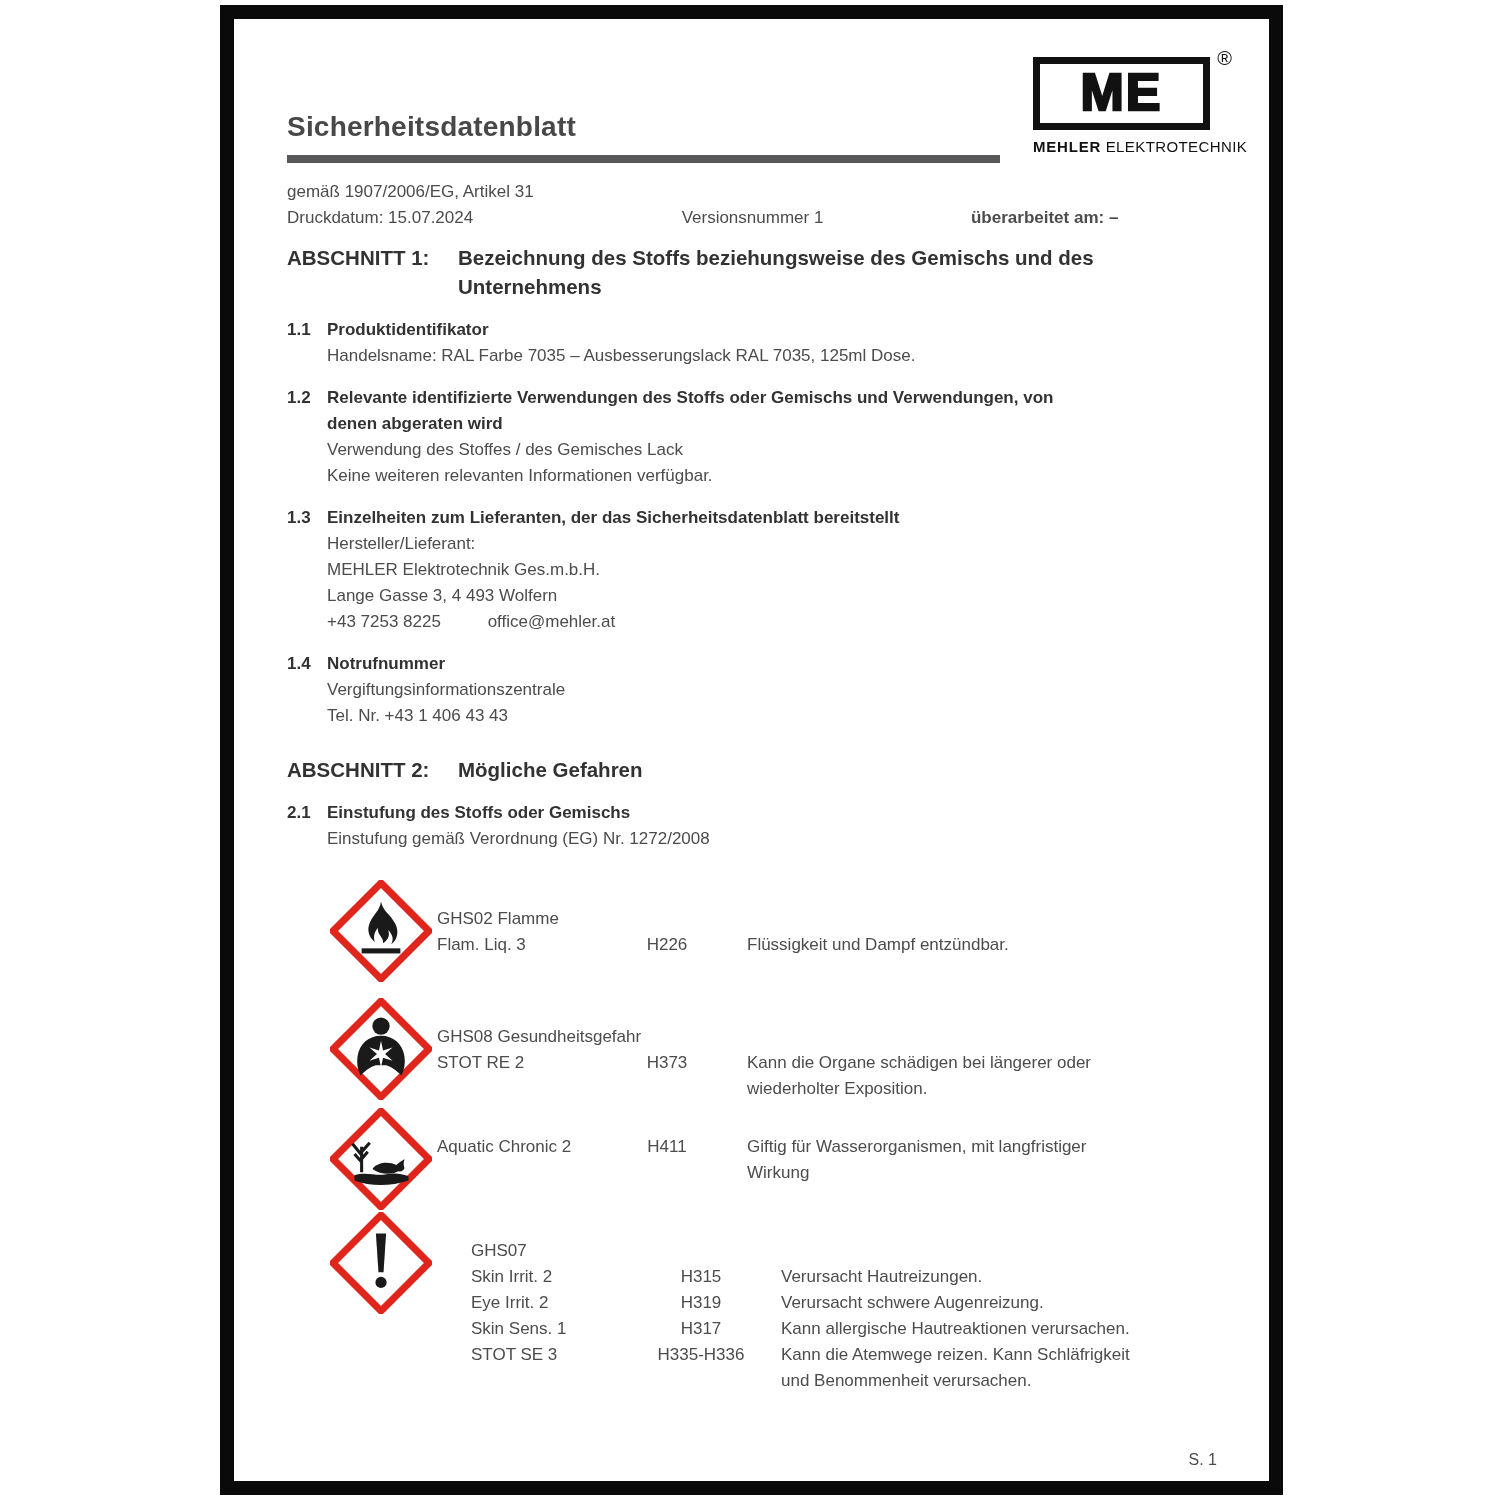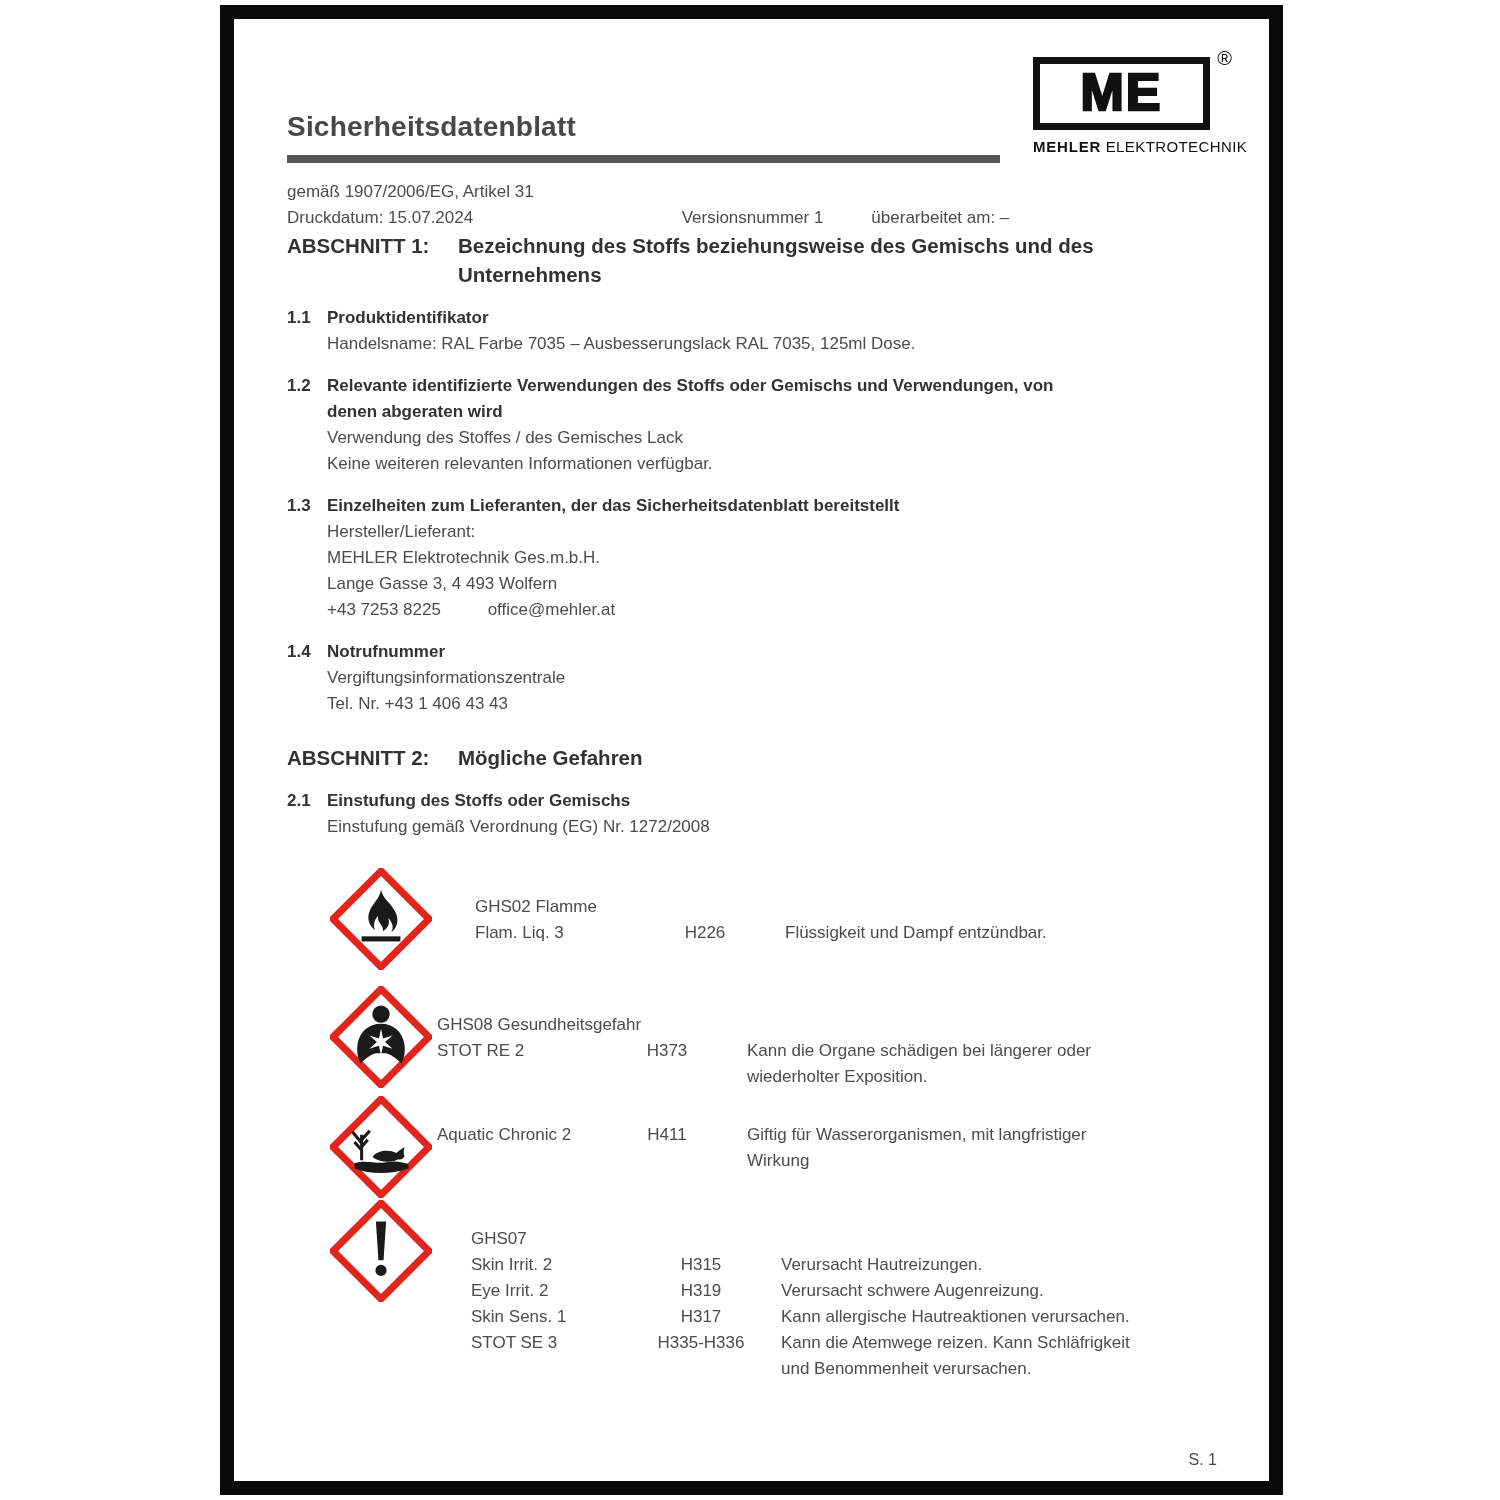--- a/index.html
+++ b/index.html
@@ -15,36 +15,36 @@
   .logo { position:absolute; left:799px; top:38px; width:210px; }
   .logo-boxwrap { position:relative; width:177px; }
   .logo-box { width:177px; height:73px; border:7px solid #111; display:flex; align-items:center; justify-content:center; }
   .logo-me { font-size:52px; font-weight:bold; color:#111; letter-spacing:2px;
              -webkit-text-stroke:2.5px #111; line-height:1; padding-bottom:4px; }
   .logo-reg { position:absolute; right:-22px; top:-10px; font-size:20px; color:#111; }
   .logo-sub { margin-top:8px; font-size:15px; color:#111; letter-spacing:.4px; white-space:nowrap; }
   .logo-sub b { letter-spacing:.8px; }
   .meta-reg { margin-top:16px; font-size:17px; line-height:26px; color:#4c4c4c; }
   .meta-row { display:grid; grid-template-columns:1fr auto 1fr; font-size:17px; line-height:26px; color:#4c4c4c;gap:48px; }
-  .meta-row .right { text-align:left; }
+  .meta-row .right { text-align:center;font-weight:bold; }
 
   
   .sec-head { display:flex; margin-top:16px; font-size:20.5px; font-weight:bold; color:#323232; line-height:29px; }
   .sec-label { width:171px; flex:0 0 171px; }
   .pre { white-space:pre-line; }
 
   
   .sub { margin-top:16px; }
   .sub-head { display:flex; font-size:17px; font-weight:bold; color:#323232; line-height:26px; }
   .sub-num { width:40px; flex:0 0 40px; }
   .sub-body { margin-left:40px; font-size:17px; line-height:26px; color:#4c4c4c; }
 
   
   .hz-block { display:flex; align-items:flex-start; }
-  .hz-b1 { margin-top:28px;gap:38px; } .hz-b2 { margin-top:16px; } .hz-b3 { margin-top:6px; } .hz-b4 { margin-top:2px;gap:34px; }
+  .hz-b1 { margin-top:28px; } .hz-b2 { margin-top:16px; } .hz-b3 { margin-top:6px; } .hz-b4 { margin-top:2px;gap:34px; }
   .hz-icon { flex:0 0 102px; width:102px; height:102px; margin-left:43px; }
   .hz-icon svg { display:block; width:102px; height:102px; }
   .hz-text { margin-left:5px; padding-top:26px; font-size:17px; line-height:26px; color:#4c4c4c; }
   .hz-name { line-height:26px; }
   .hz-row { display:grid; grid-template-columns:170px 120px 460px; }
   .hz-code { text-align:center; }
   .hz-desc { padding-left:20px; white-space:pre-line; }
 
   .footer-page { position:absolute; top:1428px; right:52px; font-size:16px; color:#4c4c4c; line-height:26px; }
 </style>
@@ -67,21 +67,21 @@
       <div class="logo-sub"><b>MEHLER</b> <span>ELEKTROTECHNIK</span></div>
     </div>
 
     <div class="meta-reg">gemäß 1907/2006/EG, Artikel 31</div>
     <div class="meta-row">
       <span>Druckdatum: 15.07.2024</span>
       <span>Versionsnummer 1</span>
       <span class="right">überarbeitet am:  –</span>
     </div>
 
-    <div class="sec-head" style="margin-top:0">
+    <div class="sec-head" style="margin-top:12px">
       <span class="sec-label">ABSCHNITT 1:</span>
       <span class="pre">Bezeichnung des Stoffs beziehungsweise des Gemischs und des
 Unternehmens</span>
     </div>
 
     <div class="sub">
       <div class="sub-head">
         <span class="sub-num">1.1</span>
         <span class="pre">Produktidentifikator</span>
       </div>

